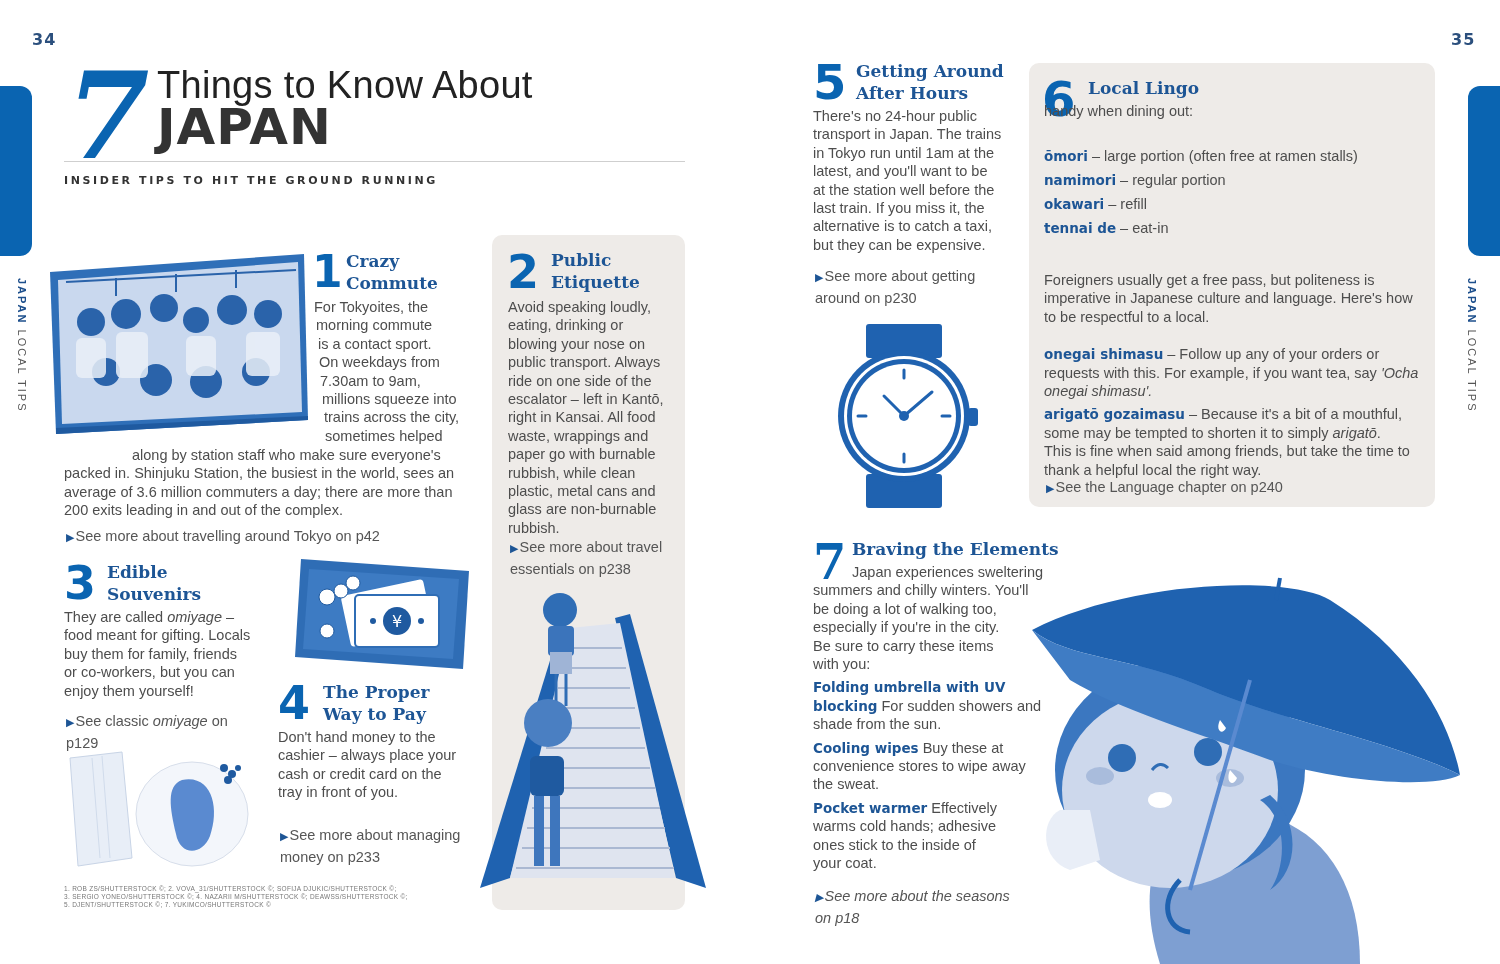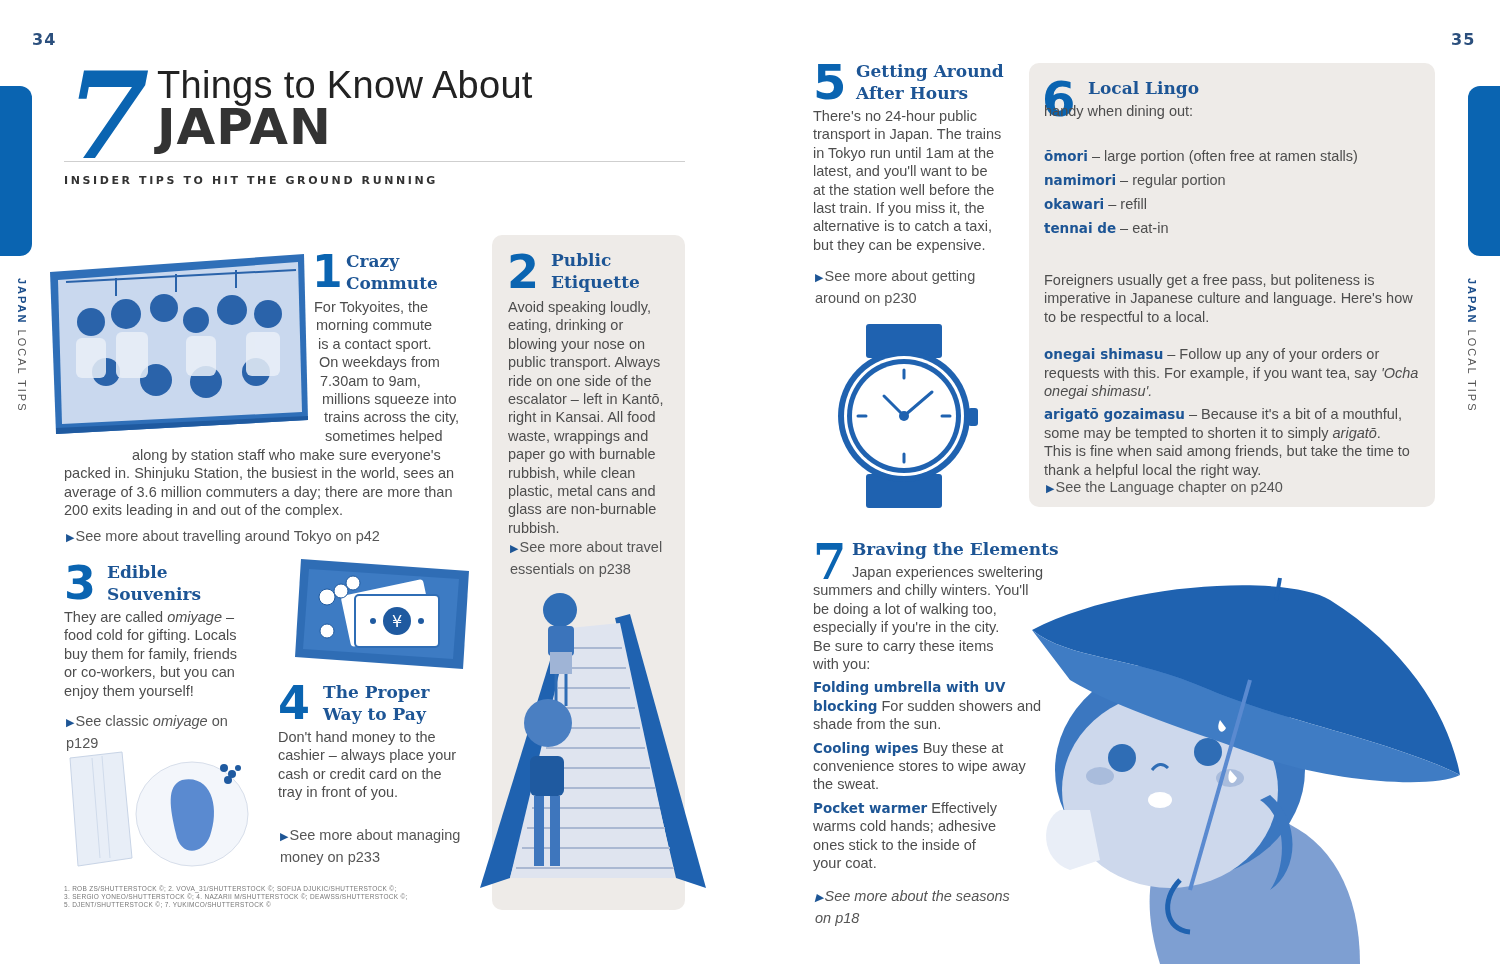--- a/index.html
+++ b/index.html
@@ -156,21 +156,21 @@
   </svg>
 </div>
 
 <div class="abs num" style="left:64px;top:560px;font-size:46px;">3</div>
 <div class="abs sec-title" style="left:107px;top:561px;">
   <div>Edible</div>
   <div>Souvenirs</div>
 </div>
 <div class="abs body" style="left:64px;top:608px;width:210px;">
   <div><span>They are called </span><i>omiyage</i><span> –</span></div>
-  <div>food cold for gifting. Locals</div>
+  <div>food meant for gifting. Locals</div>
   <div>buy them for family, friends</div>
   <div>or co-workers, but you can</div>
   <div>enjoy them yourself!</div>
 </div>
 <div class="abs see" style="left:66px;top:711px;">
   <div><span class="arrow">▶</span><span>See classic </span><i>omiyage</i><span> on</span></div>
   <div>p129</div>
 </div>
 
 <div class="abs" style="left:62px;top:748px;width:190px;height:122px;">

